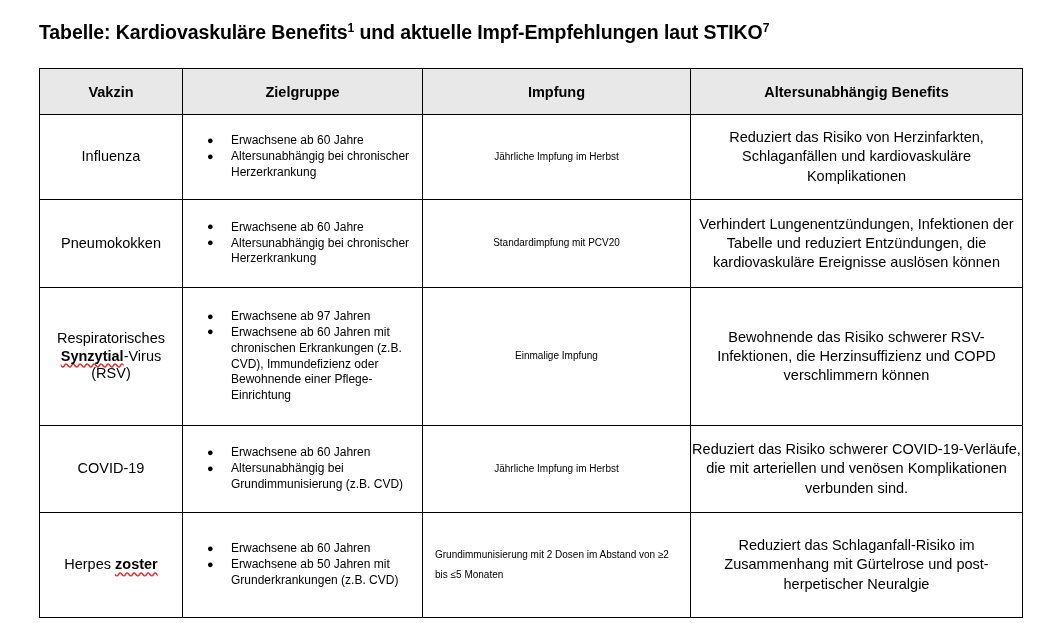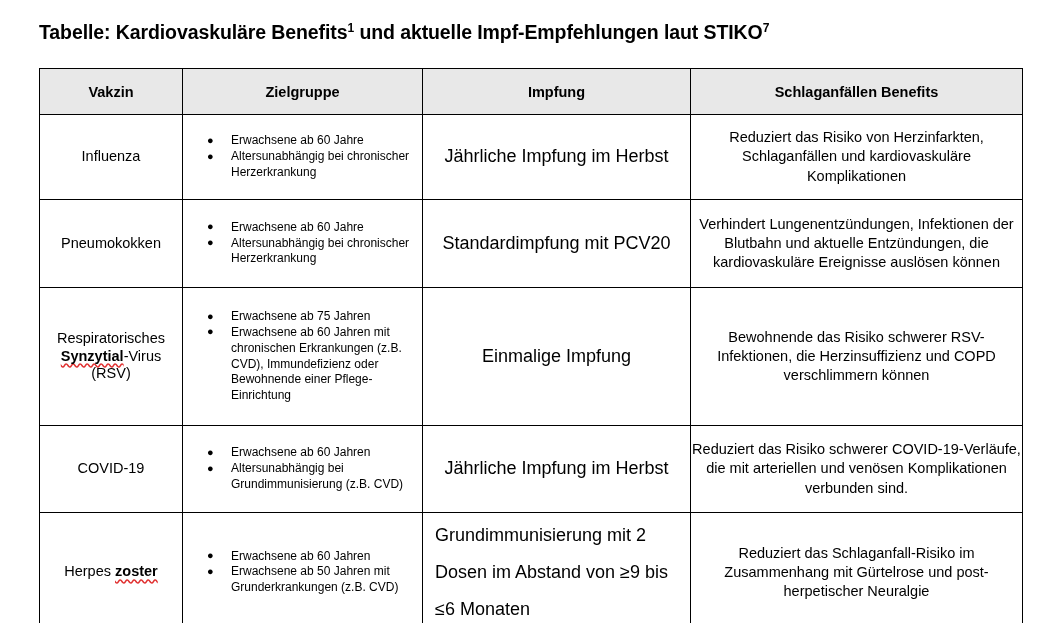--- a/index.html
+++ b/index.html
@@ -73,21 +73,21 @@
   }
 
   td.vakzin {
     text-align: center;
     font-size: 14.5px;
     line-height: 1.22;
     padding: 4px 6px;
   }
   td.impfung {
     text-align: center;
-    font-size: 18px;
+    font-size: 10px;
     line-height: 1.22;
     padding: 4px 10px;
     margin-top: 42px;
   }
   td.impfung.wide {
     text-align: left;
     line-height: 2.05;
     padding: 4px 8px 4px 12px;
   }
   td.benefits {
@@ -147,21 +147,21 @@
         <col class="c1">
           <col class="c2">
           <col class="c3">
           <col class="c4">
       </colgroup>
       <thead>
         <tr>
           <th>Vakzin</th>
           <th>Zielgruppe</th>
           <th>Impfung</th>
-          <th>Schlaganfällen Benefits</th>
+          <th>Altersunabhängig Benefits</th>
         </tr>
       </thead>
       <tbody id="tbody">
           <tr class="row-h1">
             <td class="vakzin"><span>Influenza</span></td>
             <td class="zielgruppe">
               <ul>
                 <li>Erwachsene ab 60 Jahre</li>
                 <li>Altersunabhängig bei chronischer Herzerkrankung</li>
               </ul>
@@ -171,27 +171,27 @@
           </tr>
           <tr class="row-h2">
             <td class="vakzin"><span>Pneumokokken</span></td>
             <td class="zielgruppe">
               <ul>
                 <li>Erwachsene ab 60 Jahre</li>
                 <li>Altersunabhängig bei chronischer Herzerkrankung</li>
               </ul>
             </td>
             <td class="impfung">Standardimpfung mit PCV20</td>
-            <td class="benefits">Verhindert Lungenentzündungen, Infektionen der Blutbahn und aktuelle Entzündungen, die kardiovaskuläre Ereignisse auslösen können</td>
+            <td class="benefits">Verhindert Lungenentzündungen, Infektionen der Tabelle und reduziert Entzündungen, die kardiovaskuläre Ereignisse auslösen können</td>
           </tr>
           <tr class="row-h3">
             <td class="vakzin"><span>Respiratorisches </span><span class="spell">Synzytial</span><span>-Virus (RSV)</span></td>
             <td class="zielgruppe">
               <ul>
-                <li>Erwachsene ab 75 Jahren</li>
+                <li>Erwachsene ab 97 Jahren</li>
                 <li>Erwachsene ab 60 Jahren mit chronischen Erkrankungen (z.B. CVD), Immundefizienz oder Bewohnende einer Pflege-Einrichtung</li>
               </ul>
             </td>
             <td class="impfung">Einmalige Impfung</td>
             <td class="benefits">Bewohnende das Risiko schwerer RSV-Infektionen, die Herzinsuffizienz und COPD verschlimmern können</td>
           </tr>
           <tr class="row-h4">
             <td class="vakzin"><span>COVID-19</span></td>
             <td class="zielgruppe">
               <ul>
@@ -203,20 +203,20 @@
             <td class="benefits">Reduziert das Risiko schwerer COVID-19-Verläufe, die mit arteriellen und venösen Komplikationen verbunden sind.</td>
           </tr>
           <tr class="row-h5">
             <td class="vakzin"><span>Herpes </span><span class="spell">zoster</span></td>
             <td class="zielgruppe">
               <ul>
                 <li>Erwachsene ab 60 Jahren</li>
                 <li>Erwachsene ab 50 Jahren mit Grunderkrankungen (z.B. CVD)</li>
               </ul>
             </td>
-            <td class="impfung wide">Grundimmunisierung mit 2 Dosen im Abstand von ≥9 bis ≤6 Monaten</td>
+            <td class="impfung wide">Grundimmunisierung mit 2 Dosen im Abstand von ≥2 bis ≤5 Monaten</td>
             <td class="benefits">Reduziert das Schlaganfall-Risiko im Zusammenhang mit Gürtelrose und post-herpetischer Neuralgie</td>
           </tr>
         </tbody>
     </table>
   </div>
 
 </div>
 
 </body></html>

